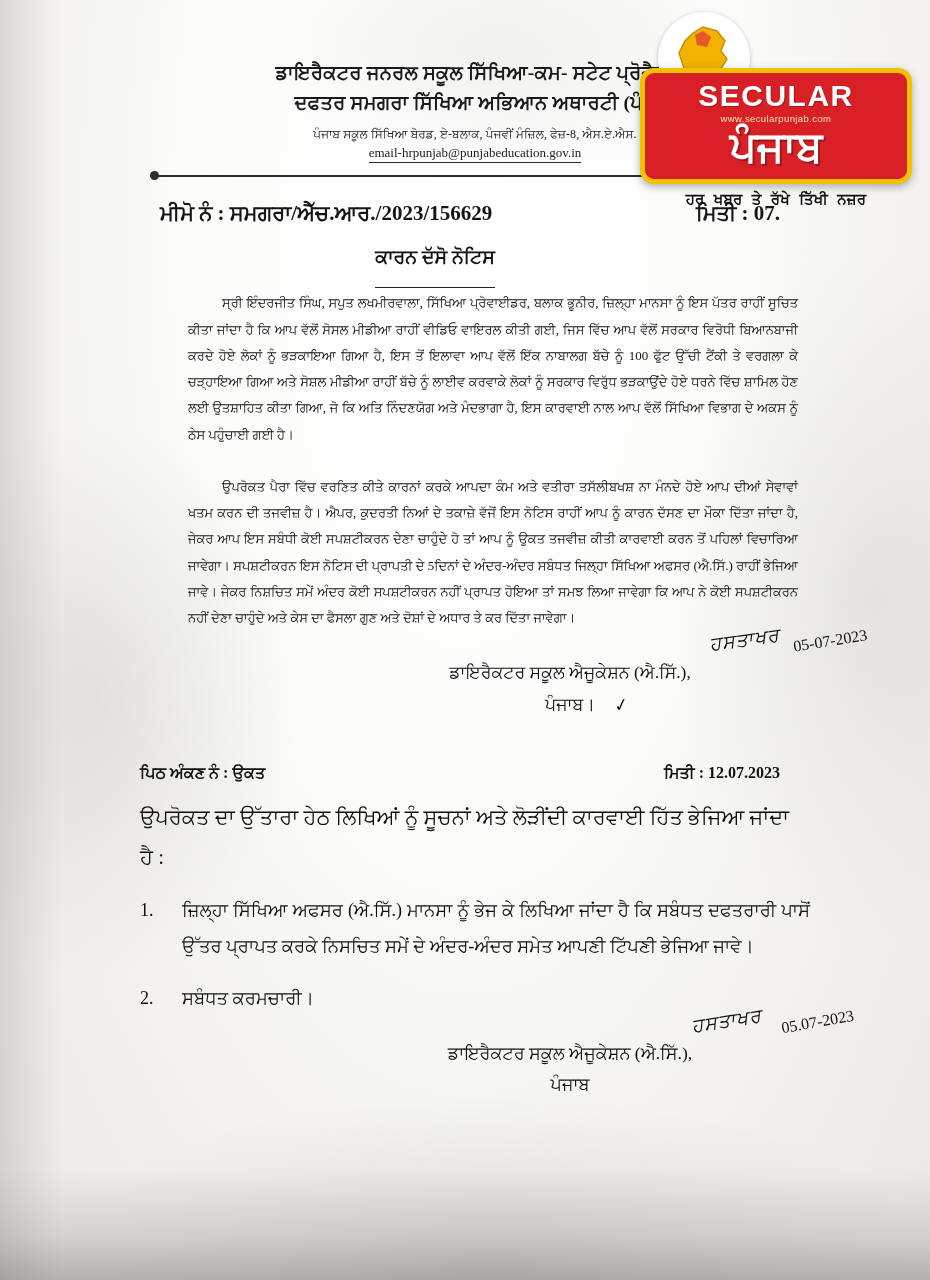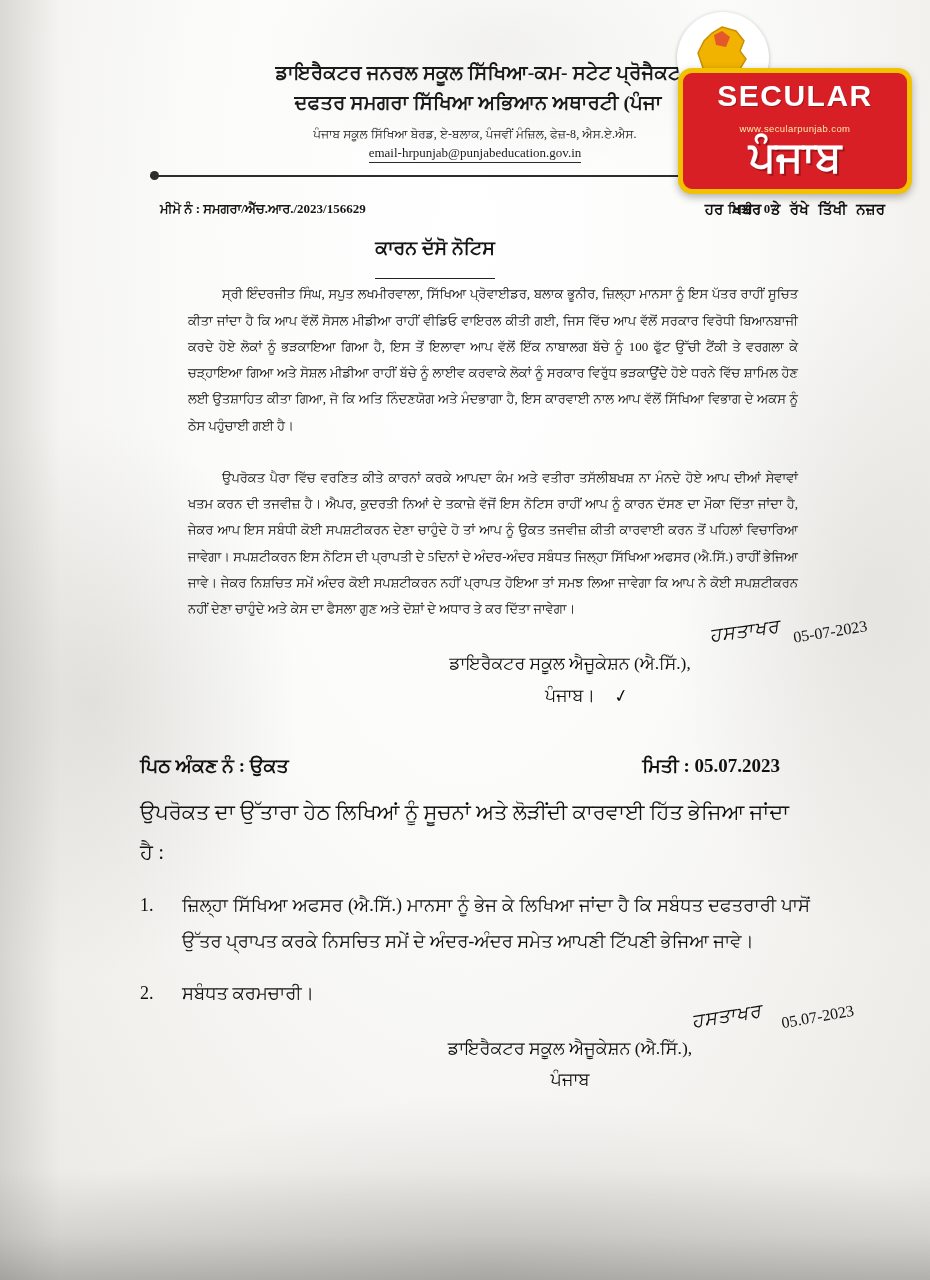--- a/index.html
+++ b/index.html
@@ -96,21 +96,21 @@
     background: #2d2d2d;
   }
 
   .memo-row {
     display: flex;
     justify-content: space-between;
     align-items: baseline;
     margin-top: 14px;
     padding: 0 150px 0 160px;
     font-family: "Liberation Serif", serif;
-    font-size: 13px;
+    font-size: 21px;
     color: #151515;
     font-weight: 600;
   }
   .memo-date { margin-right: 0px; }
 
   .subject {
     text-align: center;
     margin-top: 20px;
     font-family: "Liberation Serif", serif;
     font-size: 19px;
@@ -169,21 +169,21 @@
     position: absolute; right: -34px; top: 0px;
     font-size: 18px; transform: rotate(-12deg);
   }
 
   .endorse-row {
     display: flex;
     justify-content: space-between;
     align-items: baseline;
     margin: 44px 150px 0 140px;
     font-family: "Liberation Serif", serif;
-    font-size: 19px;
+    font-size: 16px;
     font-weight: bold;
     color: #111;
   }
   .endorse-intro {
     margin: 16px 132px 0 140px;
     font-family: "Liberation Serif", serif;
     font-size: 21px;
     color: #111;
     line-height: 1.9;
   }
@@ -232,21 +232,21 @@
     font-size: 16px;
     color: #111;
     transform: rotate(-10deg);
   }
 
   
   #brand {
     position: absolute;
     right: 18px;
     top: 12px;
-    width: 234px;
+    width: 272px;
     text-align: center;
     z-index: 20;
   }
   .map-badge {
     position: absolute;
     left: 50%;
     transform: translateX(-118px);
     top: 0px;
     width: 92px; height: 92px;
     border-radius: 50%;
@@ -270,21 +270,21 @@
     font-size: 30px;
     letter-spacing: 1.5px;
     line-height: 1;
     text-shadow: 1px 1px 0 rgba(0,0,0,0.25);
   }
   .brand-url {
     color: #ffe9a8;
     font-family: "Liberation Sans", sans-serif;
     font-size: 9.5px;
     letter-spacing: .4px;
-    margin-top: 12px;
+    margin-top: 2px;
   }
   .brand-main {
     color: #ffffff;
     font-family: "Liberation Serif", serif;
     font-weight: bold;
     font-size: 42px;
     line-height: 1.05;
     margin-top: 1px;
     text-shadow: 2px 2px 0 rgba(0,0,0,0.28);
   }
@@ -339,21 +339,21 @@
       <div class="sig-date">05-07-2023</div>
       <div>ਡਾਇਰੈਕਟਰ ਸਕੂਲ ਐਜੂਕੇਸ਼ਨ (ਐ.ਸਿੱ.),</div>
       <div class="sign-punjab">
         <span>ਪੰਜਾਬ।</span>
         <span class="tick">✓</span>
       </div>
     </div>
 
     <div class="endorse-row">
       <div>ਪਿਠ ਅੰਕਣ ਨੰ : ਉਕਤ</div>
-      <div>ਮਿਤੀ : 05.07.2023</div>
+      <div>ਮਿਤੀ : 12.07.2023</div>
     </div>
     <div class="endorse-intro">ਉਪਰੋਕਤ ਦਾ ਉੱਤਾਰਾ ਹੇਠ ਲਿਖਿਆਂ ਨੂੰ ਸੂਚਨਾਂ ਅਤੇ ਲੋੜੀਂਦੀ ਕਾਰਵਾਈ ਹਿੱਤ ਭੇਜਿਆ ਜਾਂਦਾ ਹੈ :</div>
 
     <ol class="points">
       <li>
         <span class="num">1.</span>
         <span class="txt">ਜ਼ਿਲ੍ਹਾ ਸਿੱਖਿਆ ਅਫਸਰ (ਐ.ਸਿੱ.) ਮਾਨਸਾ ਨੂੰ ਭੇਜ ਕੇ ਲਿਖਿਆ ਜਾਂਦਾ ਹੈ ਕਿ ਸਬੰਧਤ ਦਫਤਰਾਰੀ ਪਾਸੋਂ ਉੱਤਰ ਪ੍ਰਾਪਤ ਕਰਕੇ ਨਿਸਚਿਤ ਸਮੇਂ ਦੇ ਅੰਦਰ-ਅੰਦਰ ਸਮੇਤ ਆਪਣੀ ਟਿੱਪਣੀ ਭੇਜਿਆ ਜਾਵੇ।</span>
       </li>
       <li>
         <span class="num">2.</span>

